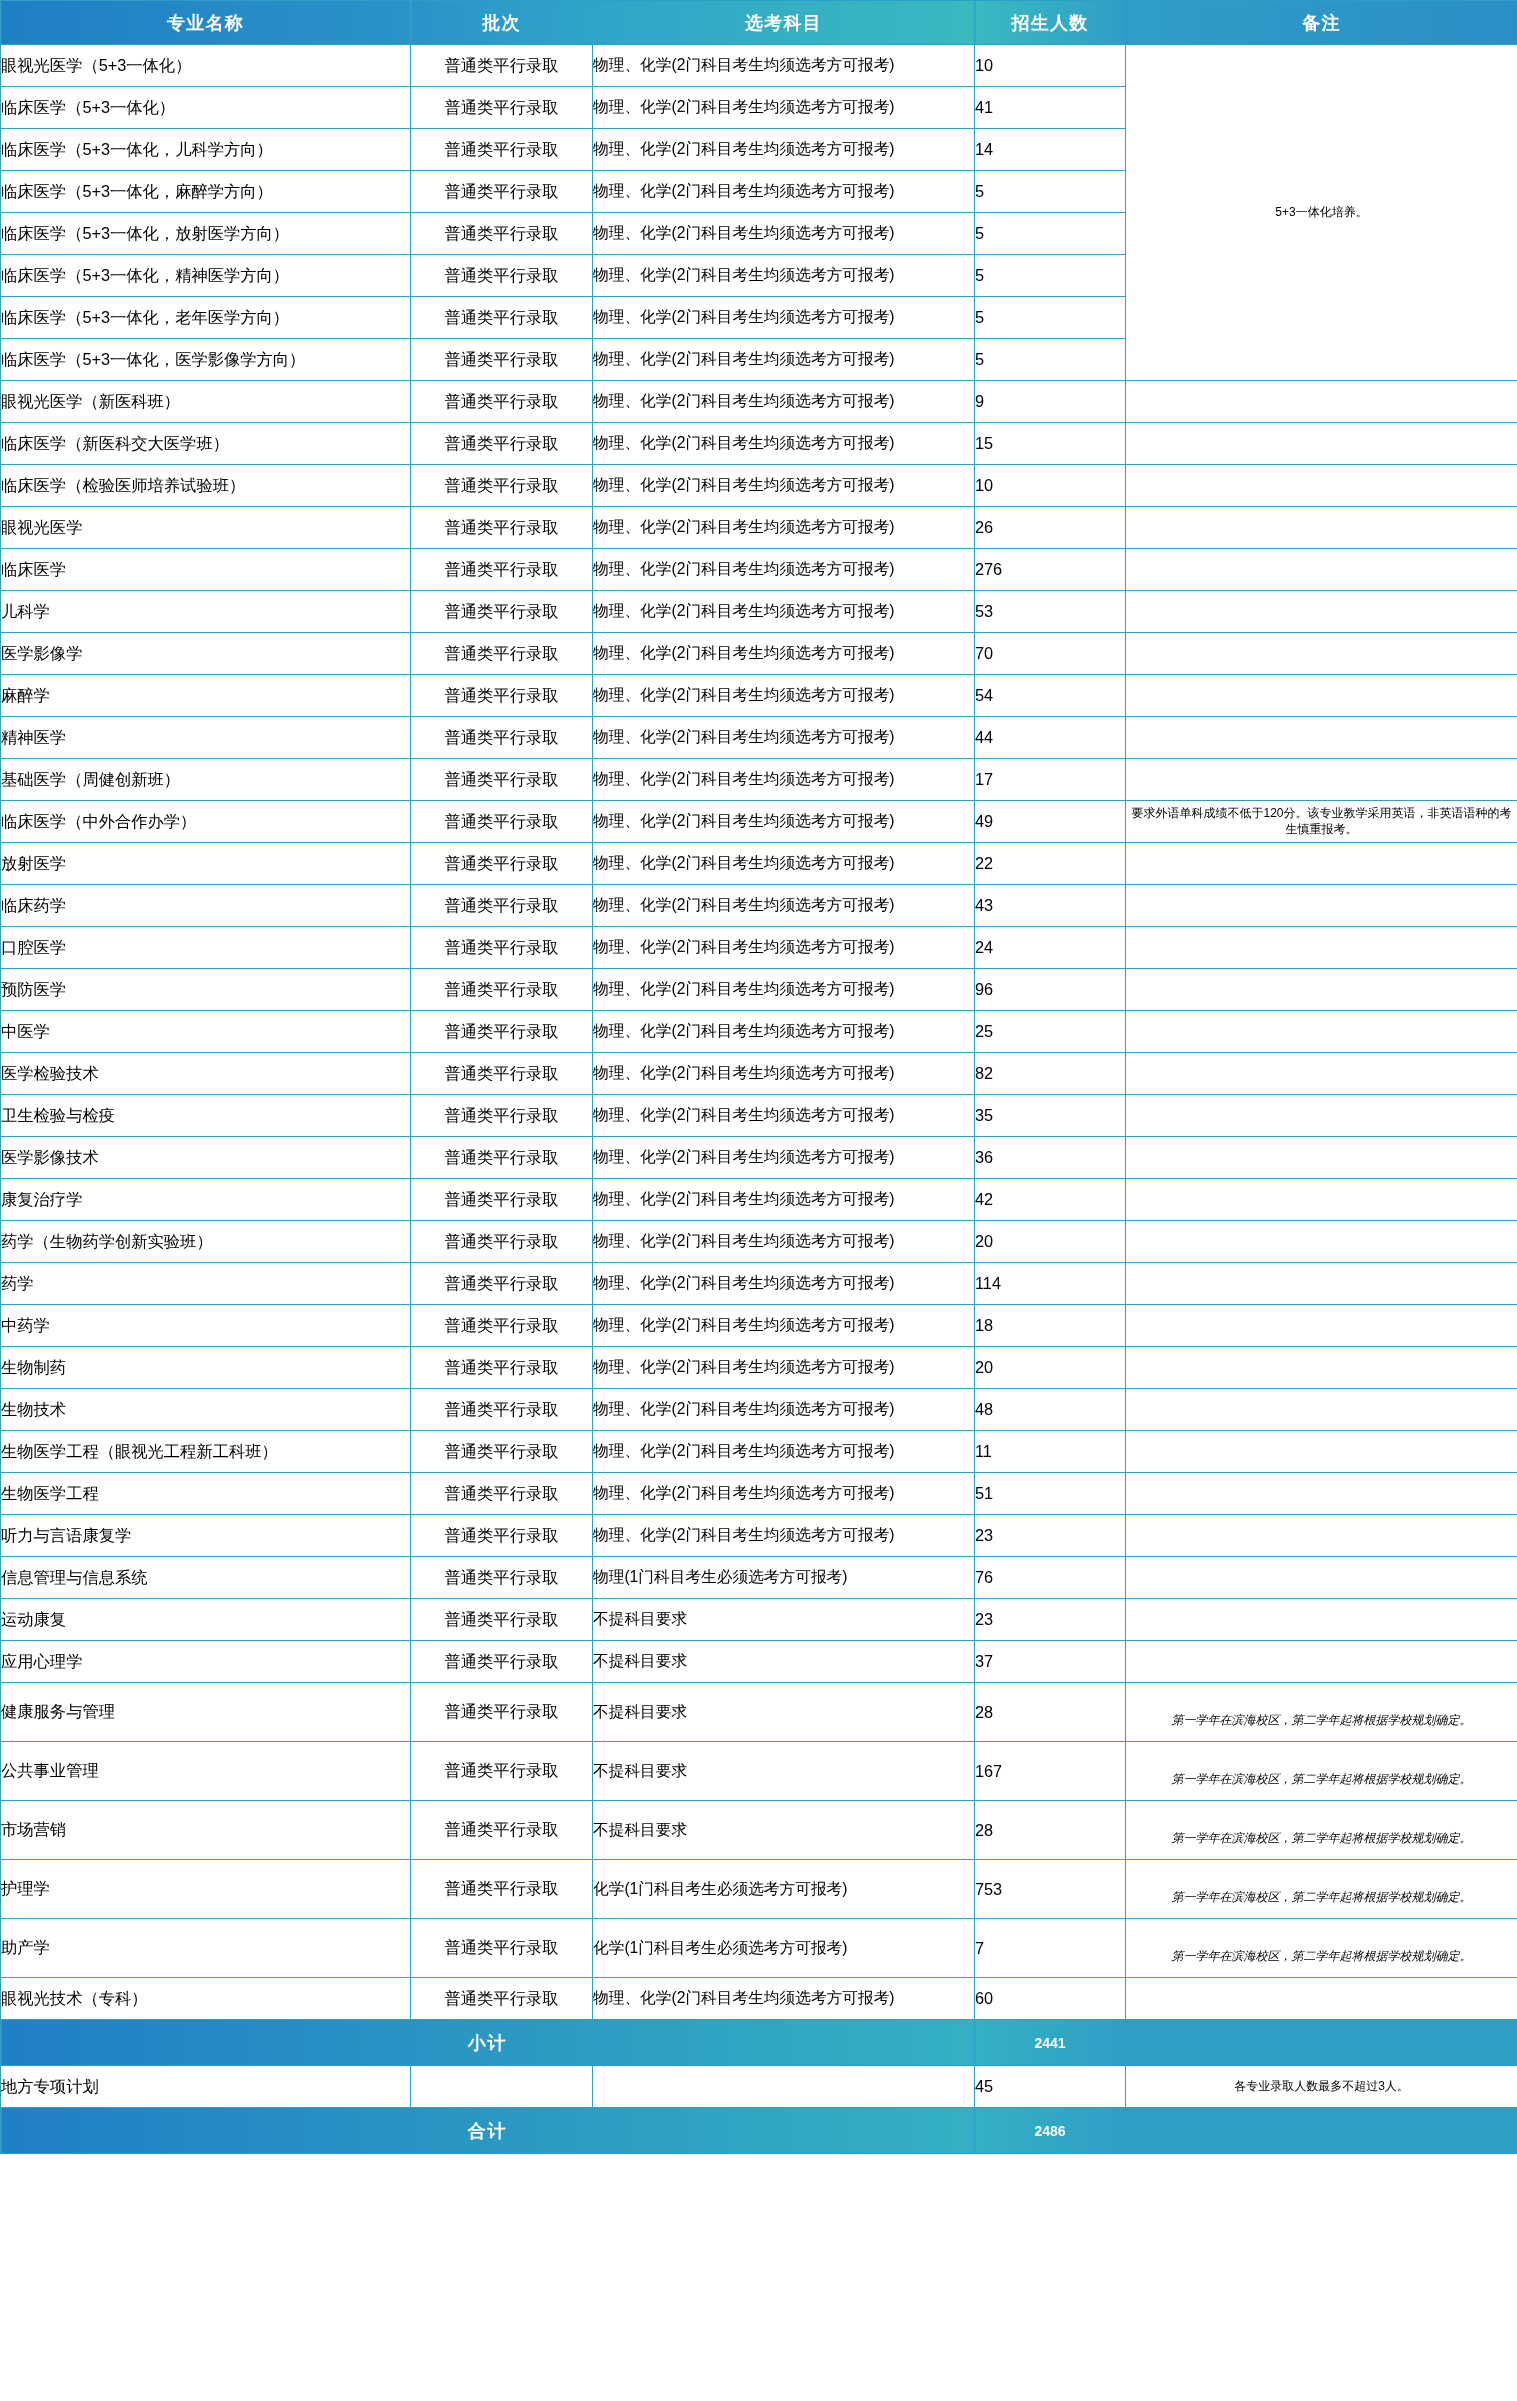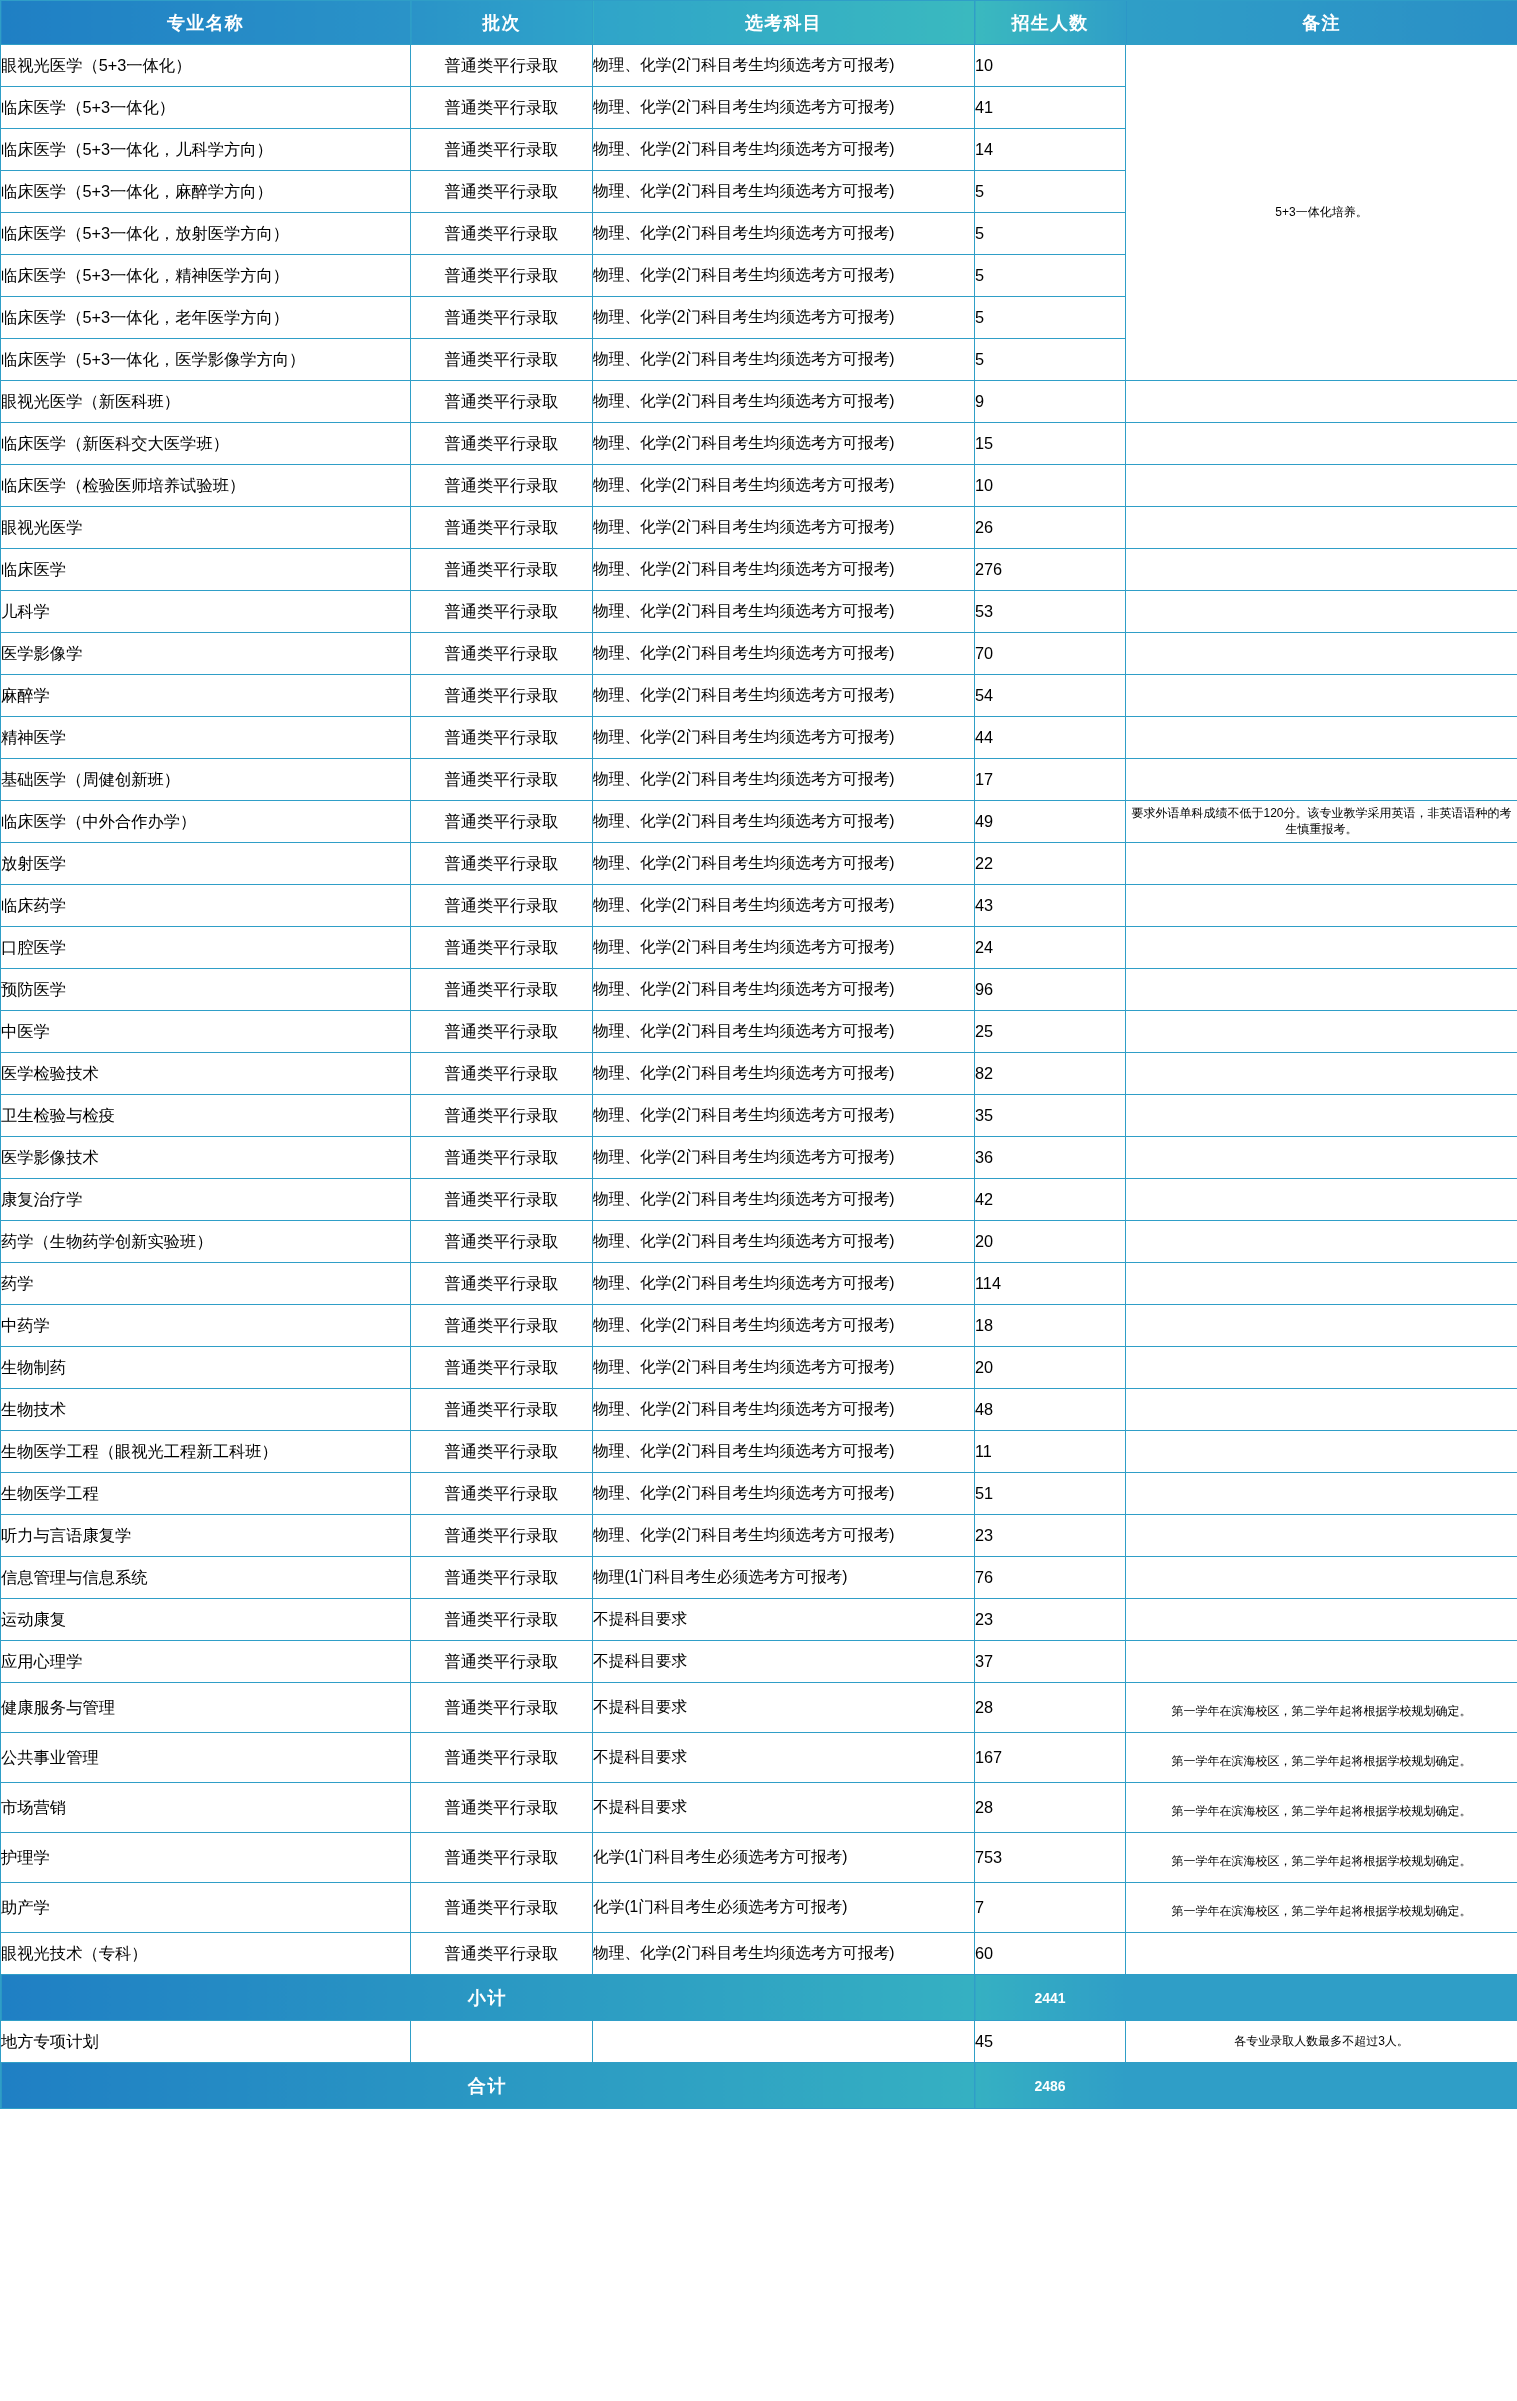--- a/index.html
+++ b/index.html
@@ -72,21 +72,22 @@
     text-align: center;
     font-size: 12px;
     line-height: 1.28;
     vertical-align: top;
   }
   td.remark.mid {
     vertical-align: middle;
   }
   td.remark.tight {
     line-height: 1.2;
-    padding-top: 8px;
+    padding-top: 17px;
+    font-style: italic;
   }
   tr.summary td {
     height: 45px;
   }
   td.sum-label {
     background: linear-gradient(90deg,#1f7fc4 0%, #35b0c2 100%);
     color: #ffffff;
     font-weight: bold;
     font-size: 18px;
     text-align: center;

